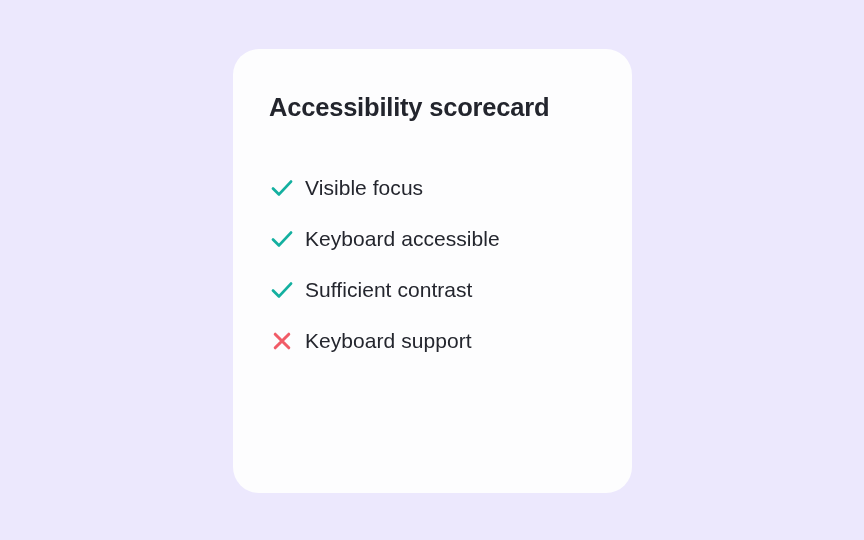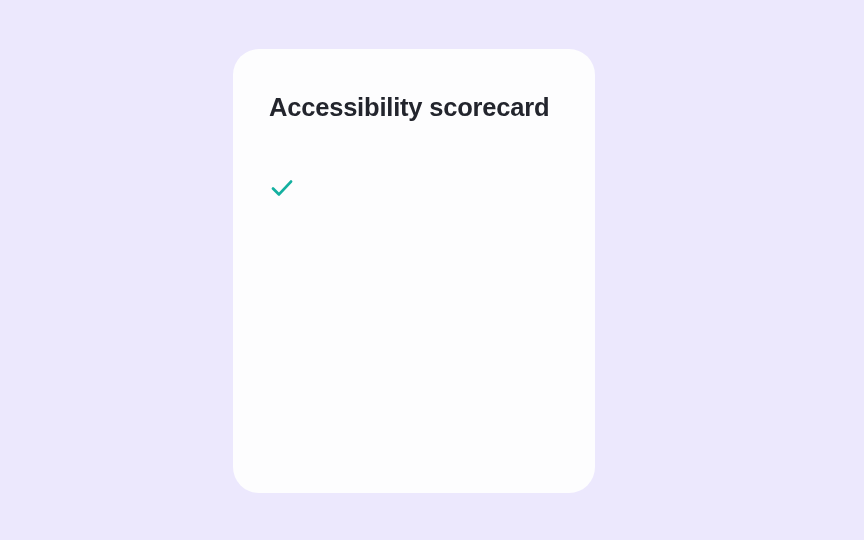--- a/index.html
+++ b/index.html
@@ -18,21 +18,21 @@
     position: relative;
     width: 864px;
     height: 540px;
     background: #ece8fd;
   }
 
   #scorecard-card {
     position: absolute;
     left: 233px;
     top: 49px;
-    width: 362px;
+    width: 399px;
     height: 444px;
     background: #fdfdfe;
     border-radius: 26px;
     box-sizing: border-box;
   }
 
   #card-title {
     position: absolute;
     left: 36px;
     top: 44px;
@@ -90,22 +90,47 @@
     <h1 id="card-title">Accessibility scorecard</h1>
 
     <ul id="checklist">
 
       <li class="check-row">
         <span class="row-icon">
           <svg width="26" height="26" viewBox="0 0 26 26" aria-hidden="true">
             <path d="M4 13.6 L10 19.4 L22 6.6" fill="none" stroke="#14b0a0" stroke-width="2.8" stroke-linecap="round" stroke-linejoin="round"></path>
           </svg>
         </span>
+        <span class="row-label">Visible focus</span>
+      </li>
+
+      <li class="check-row">
+        <span class="row-icon">
+          <svg width="26" height="26" viewBox="0 0 26 26" aria-hidden="true">
+            <path d="M4 13.6 L10 19.4 L22 6.6" fill="none" stroke="#14b0a0" stroke-width="2.8" stroke-linecap="round" stroke-linejoin="round"></path>
+          </svg>
+        </span>
+        <span class="row-label">Keyboard accessible</span>
       </li>
 
 
 
+      <li class="check-row">
+        <span class="row-icon">
+          <svg width="26" height="26" viewBox="0 0 26 26" aria-hidden="true">
+            <path d="M4 13.6 L10 19.4 L22 6.6" fill="none" stroke="#14b0a0" stroke-width="2.8" stroke-linecap="round" stroke-linejoin="round"></path>
+          </svg>
+        </span>
+        <span class="row-label">Sufficient contrast</span>
+      </li>
 
-
+      <li class="check-row">
+        <span class="row-icon">
+          <svg width="26" height="26" viewBox="0 0 26 26" aria-hidden="true">
+            <path d="M6.2 6.2 L19.8 19.8 M19.8 6.2 L6.2 19.8" fill="none" stroke="#f15b67" stroke-width="3" stroke-linecap="round" stroke-linejoin="round"></path>
+          </svg>
+        </span>
+        <span class="row-label">Keyboard support</span>
+      </li>
 
     </ul>
   </div>
 </div>
 
 </body></html>

